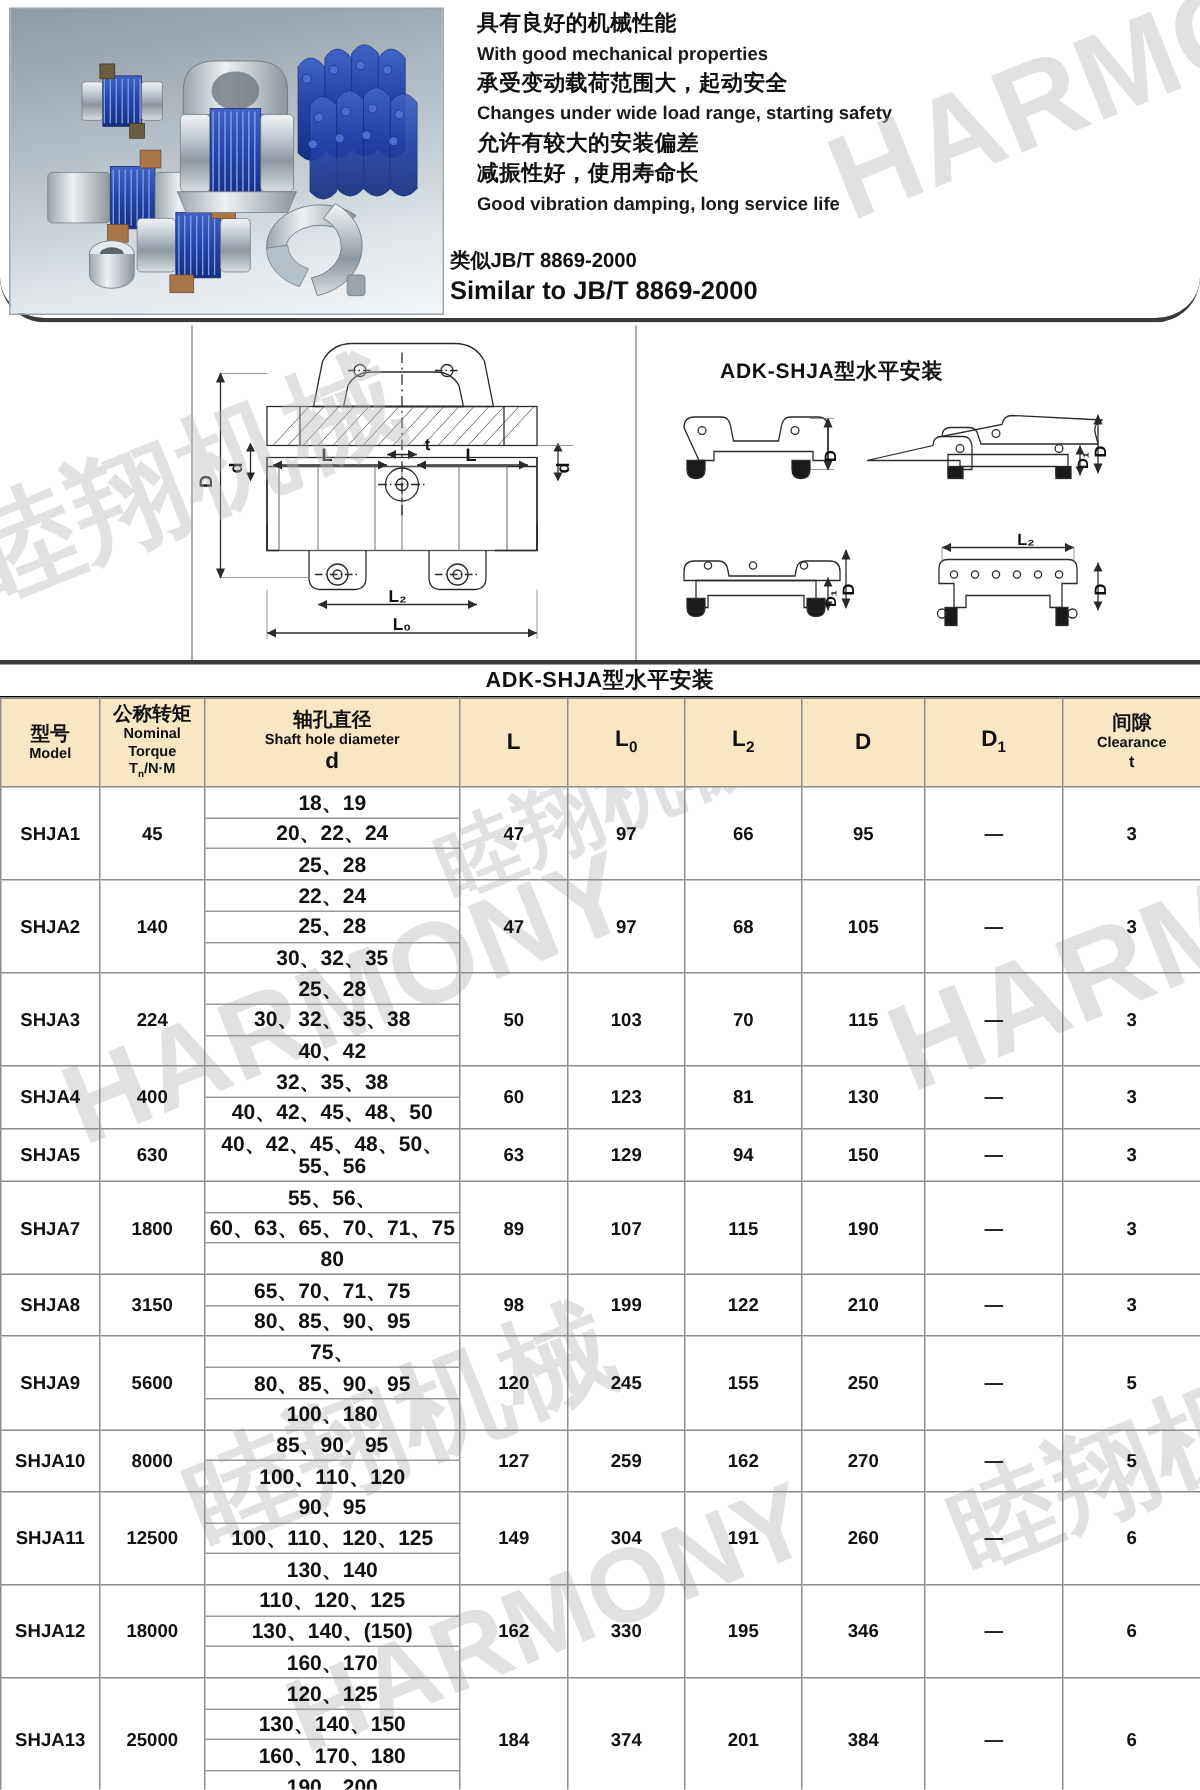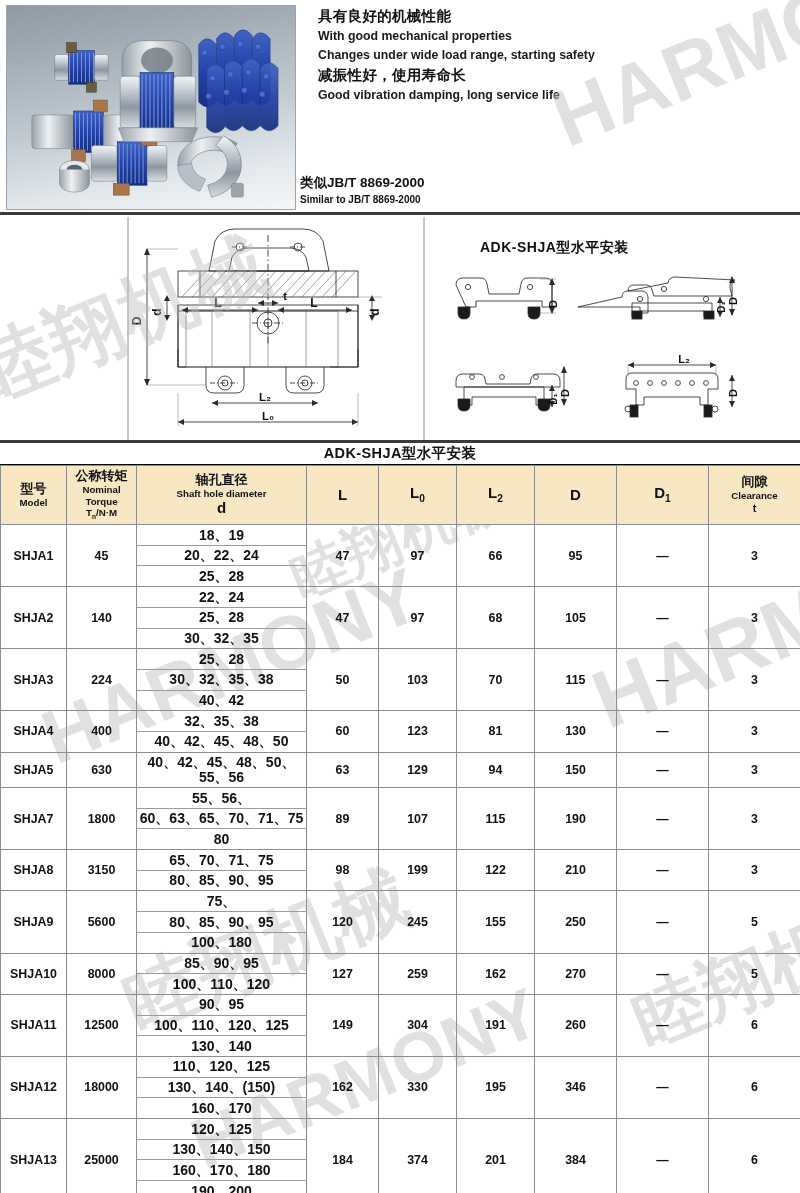--- a/index.html
+++ b/index.html
@@ -32,20 +32,21 @@
     transform-origin: left top;
     letter-spacing: 1px;
   }
 
   
   .top-band {
     position: relative;
     height: 215px;
     display: flex;
     border-bottom: 3px solid #3a3a3a;
+    border-radius: 30px;
   }
   .photo-box {
     position: relative;
     width: 290px; height: 205px;
     margin: 5px 0 0 6px;
     background: linear-gradient(170deg,#8e9aa4 0%,#a7b2bb 28%,#c3ccd3 55%,#e3e8ec 80%,#f4f6f8 100%);
     border: 1px solid #9aa4ac;
     overflow: hidden;
   }
   .photo-box svg { display:block; width:100%; height:100%; }
@@ -60,21 +61,21 @@
   }
   .feat-en {
     font-size: 12.3px; font-weight: 600; color: #1a1a1a;
     line-height: 1.48; margin-bottom: 1px;
   }
   .std-block {
     position: absolute;
     left: 300px; bottom: 6px;
   }
   .std-cn { font-size: 13.5px; font-weight: 700; line-height: 1.35; }
-  .std-en { font-size: 10px; font-weight: 600; line-height: 1.35; }
+  .std-en { font-size: 17px; font-weight: 600; line-height: 1.35; }
 
   
   .draw-band {
     position: relative;
     height: 228px;
     border-bottom: 3px solid #3a3a3a;
     overflow: hidden;
   }
   .draw-band svg { position: absolute; top:0; left:0; }
   .dtitle {
@@ -268,21 +269,23 @@
           <path d="M4 36 a36 28 0 0 0 22 26 l6-12 a24 18 0 0 1 -14 -16z" fill="#b6c0c8" stroke="#6e7880" stroke-width=".5"></path>
           <path d="M50 6 a40 34 0 0 1 18 30 a40 34 0 0 1 -30 32 l-4-12 a26 22 0 0 0 20-20 a26 22 0 0 0 -12-20z" fill="url(#steel)" stroke="#6e7880" stroke-width=".6"></path>
           <rect x="58" y="54" width="12" height="14" rx="2" fill="#9aa4ac" stroke="#6e7880" stroke-width=".5"></rect>
         </g>
       </svg>
     </div>
 
     <div class="features">
       <div class="feat-cn">具有良好的机械性能</div>
       <div class="feat-en">With good mechanical properties</div>
+      <div class="feat-cn">承受变动载荷范围大，起动安全</div>
       <div class="feat-en">Changes under wide load range, starting safety</div>
+      <div class="feat-cn">允许有较大的安装偏差</div>
       <div class="feat-cn">减振性好，使用寿命长</div>
       <div class="feat-en">Good vibration damping, long service life</div>
     </div>
 
     <div class="std-block">
       <div class="std-cn">类似JB/T 8869-2000</div>
       <div class="std-en">Similar to JB/T 8869-2000</div>
     </div>
   </div>
 

